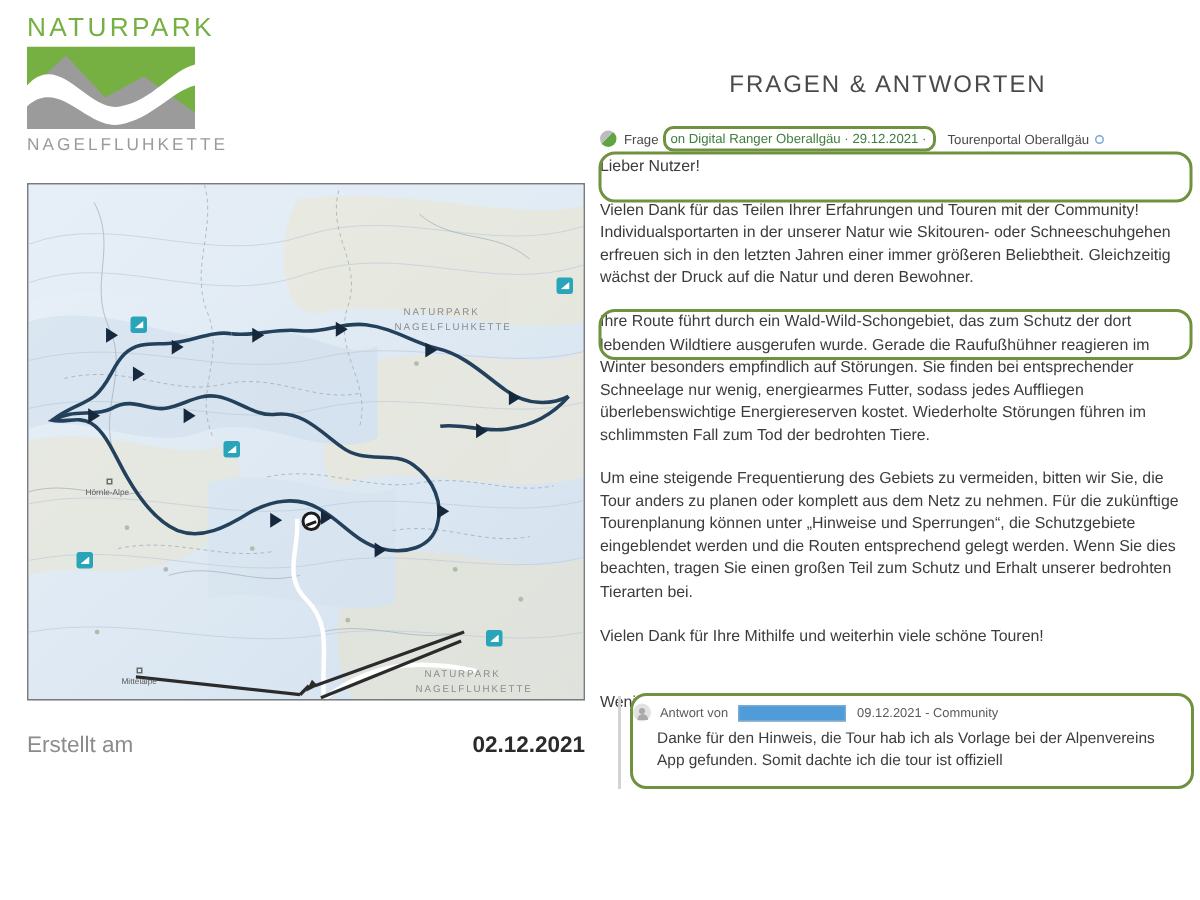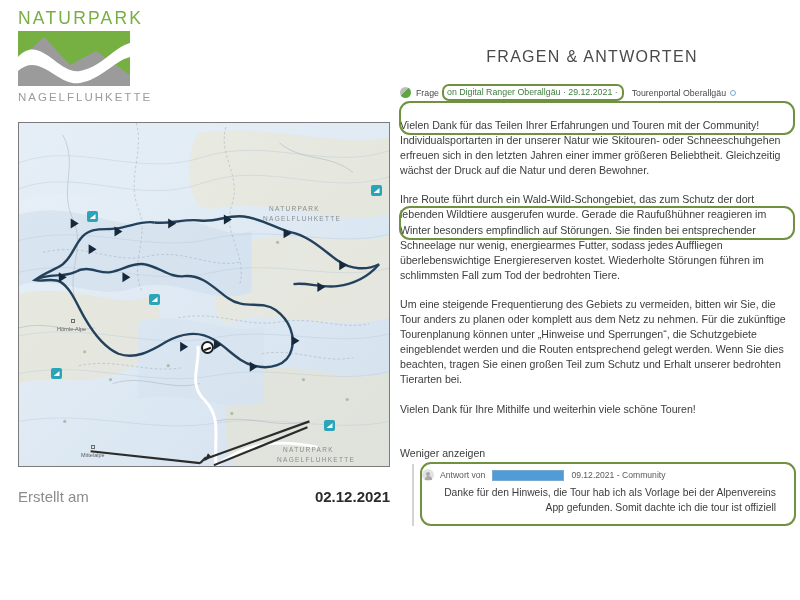--- a/index.html
+++ b/index.html
@@ -138,21 +138,21 @@
   #reply-avatar:after{
     content:""; position:absolute; left:2.5px; top:7px; width:7px; height:3.5px;
     border-radius:3.5px 3.5px 0 0; background:#a9a9a9;
   }
   #redacted-name {
     display:inline-block; width:72px; height:11px; background:#4f9cd8;
     border:1px solid #7ba9cf; margin:0 7px; vertical-align:middle;
   }
   #reply-text {
     position:absolute; left:26px; top:24px; width:338px;
-    font-size:10.3px; line-height:14.6px; color:#3c3c3c;text-align:right;
+    font-size:10.3px; line-height:14.6px; color:#3c3c3c;
   }
 </style>
 </head>
 <body>
 
 <div id="left-col">
 
   <div id="logo">
     <div class="logo-top">NATURPARK</div>
     <div class="logo-mark">
@@ -301,20 +301,21 @@
 
   <div id="meta-row">
     <span id="asker-avatar"></span>
     <span id="meta-frage">Frage</span>
     <span id="meta-highlight">on Digital Ranger Oberallgäu · 29.12.2021 ·</span>
     <span id="meta-tail">Tourenportal Oberallgäu</span>
     <span id="source-icon"></span>
   </div>
 
   <div id="answer-body">
+    <p class="para">Lieber Nutzer!</p>
     <p class="para gap">Vielen Dank für das Teilen Ihrer Erfahrungen und Touren mit der Community! Individualsportarten in der unserer Natur wie Skitouren- oder Schneeschuhgehen erfreuen sich in den letzten Jahren einer immer größeren Beliebtheit. Gleichzeitig wächst der Druck auf die Natur und deren Bewohner.</p>
     <p class="para gap">Ihre Route führt durch ein Wald-Wild-Schongebiet, das zum Schutz der dort lebenden Wildtiere ausgerufen wurde. Gerade die Raufußhühner reagieren im Winter besonders empfindlich auf Störungen. Sie finden bei entsprechender Schneelage nur wenig, energiearmes Futter, sodass jedes Auffliegen überlebenswichtige Energiereserven kostet. Wiederholte Störungen führen im schlimmsten Fall zum Tod der bedrohten Tiere.</p>
     <p class="para gap">Um eine steigende Frequentierung des Gebiets zu vermeiden, bitten wir Sie, die Tour anders zu planen oder komplett aus dem Netz zu nehmen. Für die zukünftige Tourenplanung können unter „Hinweise und Sperrungen“, die Schutzgebiete eingeblendet werden und die Routen entsprechend gelegt werden. Wenn Sie dies beachten, tragen Sie einen großen Teil zum Schutz und Erhalt unserer bedrohten Tierarten bei.</p>
     <p class="para gap">Vielen Dank für Ihre Mithilfe und weiterhin viele schöne Touren!</p>
     <div id="weniger">Weniger anzeigen</div>
   </div>
 
   <div class="hl-box" style="left:3px;  top:101px; width:396px; height:34px;"></div>
   <div class="hl-box" style="left:3px;  top:206px; width:396px; height:34px;"></div>
 

